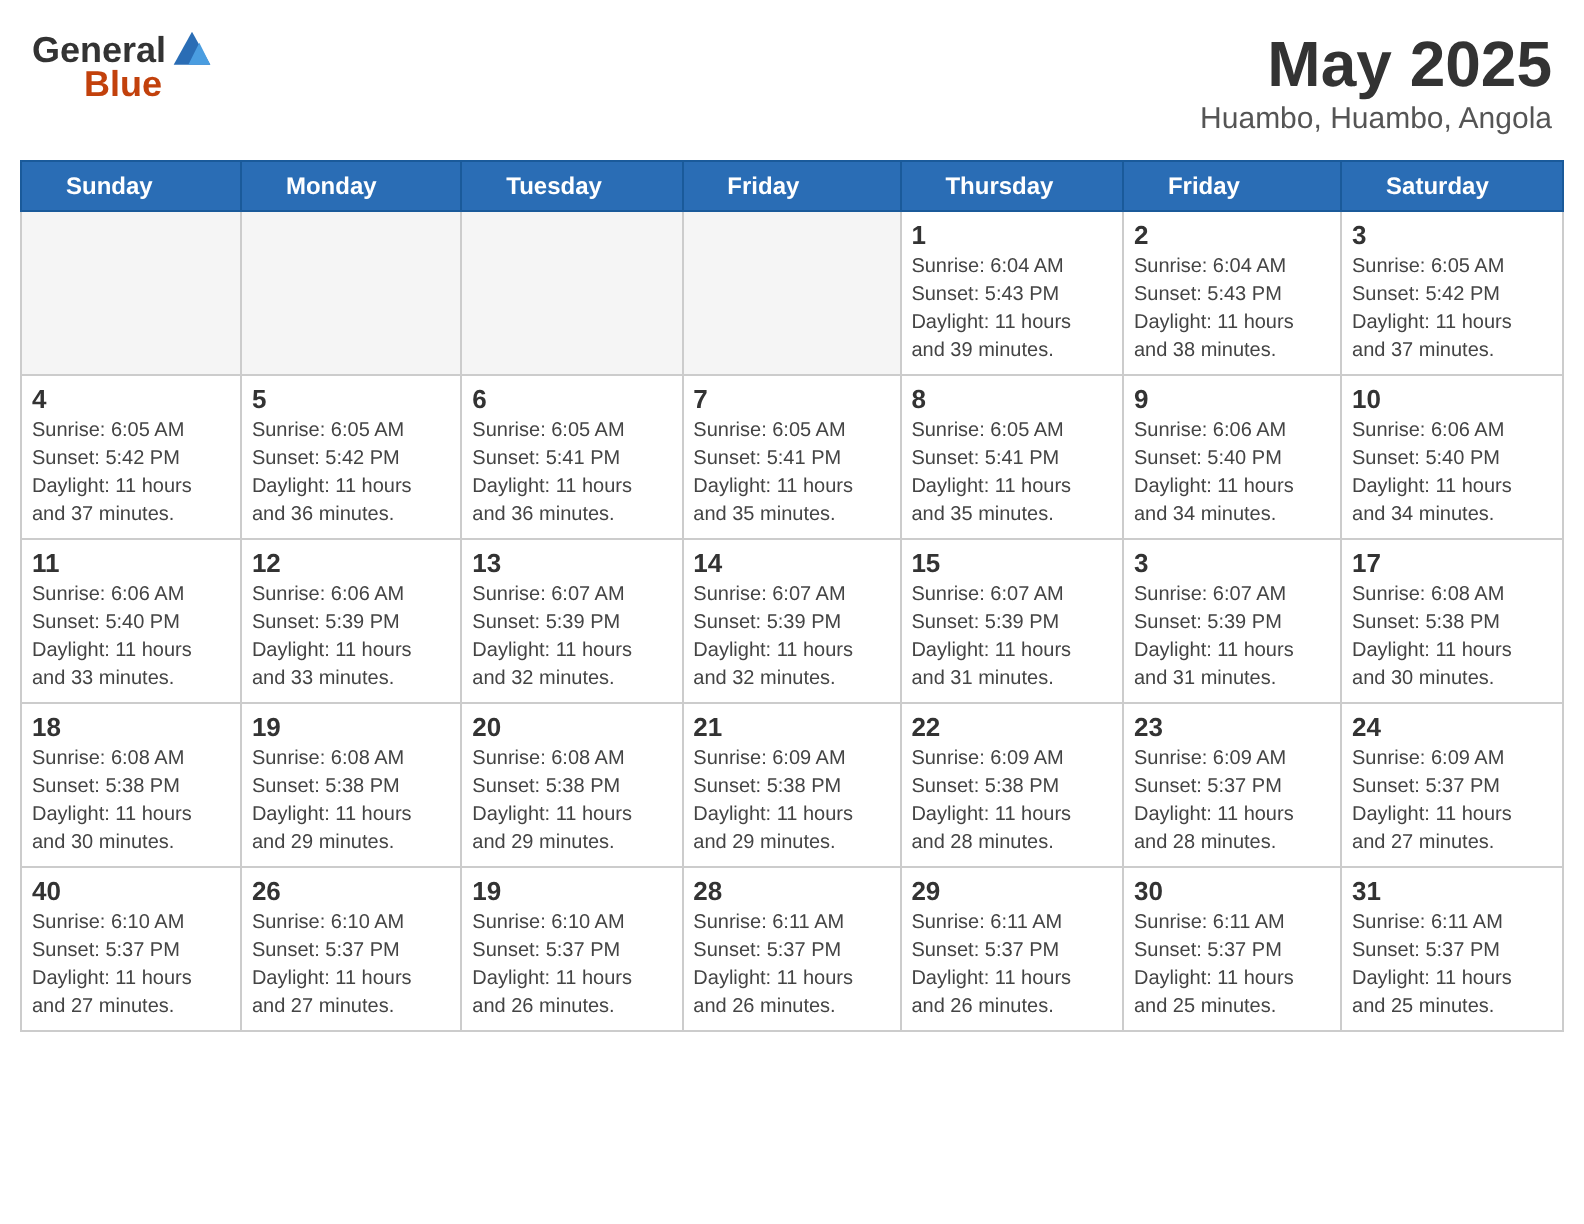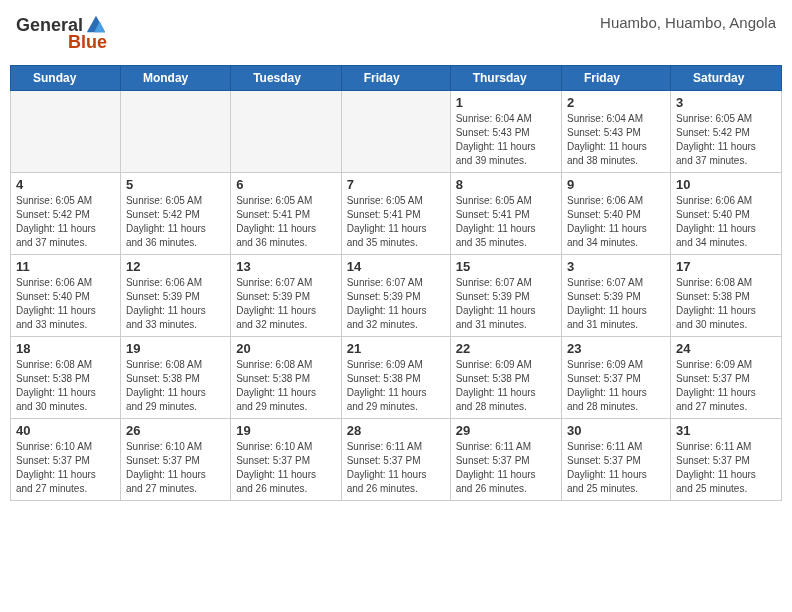--- a/index.html
+++ b/index.html
@@ -13,21 +13,21 @@
     .header {
       display: flex;
       justify-content: space-between;
       align-items: flex-start;
       margin-bottom: 8px;
       padding: 4px 6px;
     }
     .logo {
       display: flex;
       flex-direction: column;
-      align-items: flex-end;
+      align-items: center;
     }
     .logo-text {
       display: flex;
       align-items: center;
     }
     .logo-general {
       font-size: 18px;
       font-weight: bold;
       color: #333;
     }
@@ -99,20 +99,21 @@
     <div class="logo-text">
       <span class="logo-general">General</span>
       <svg class="logo-icon" viewBox="0 0 24 24">
         <polygon points="12,2 22,20 2,20" fill="#2a6db5"></polygon>
         <polygon points="16,8 22,20 10,20" fill="#4a9de0"></polygon>
       </svg>
     </div>
     <span class="logo-blue" style="margin-top:-4px;">Blue</span>
   </div>
   <div class="title-block">
+    <div class="month-title">May 2025</div>
     <div class="location">Huambo, Huambo, Angola</div>
   </div>
 </div>
 
 <table class="calendar">
   <thead>
     <tr>
     <th>Sunday</th>
         <th>Monday</th>
         <th>Tuesday</th>

